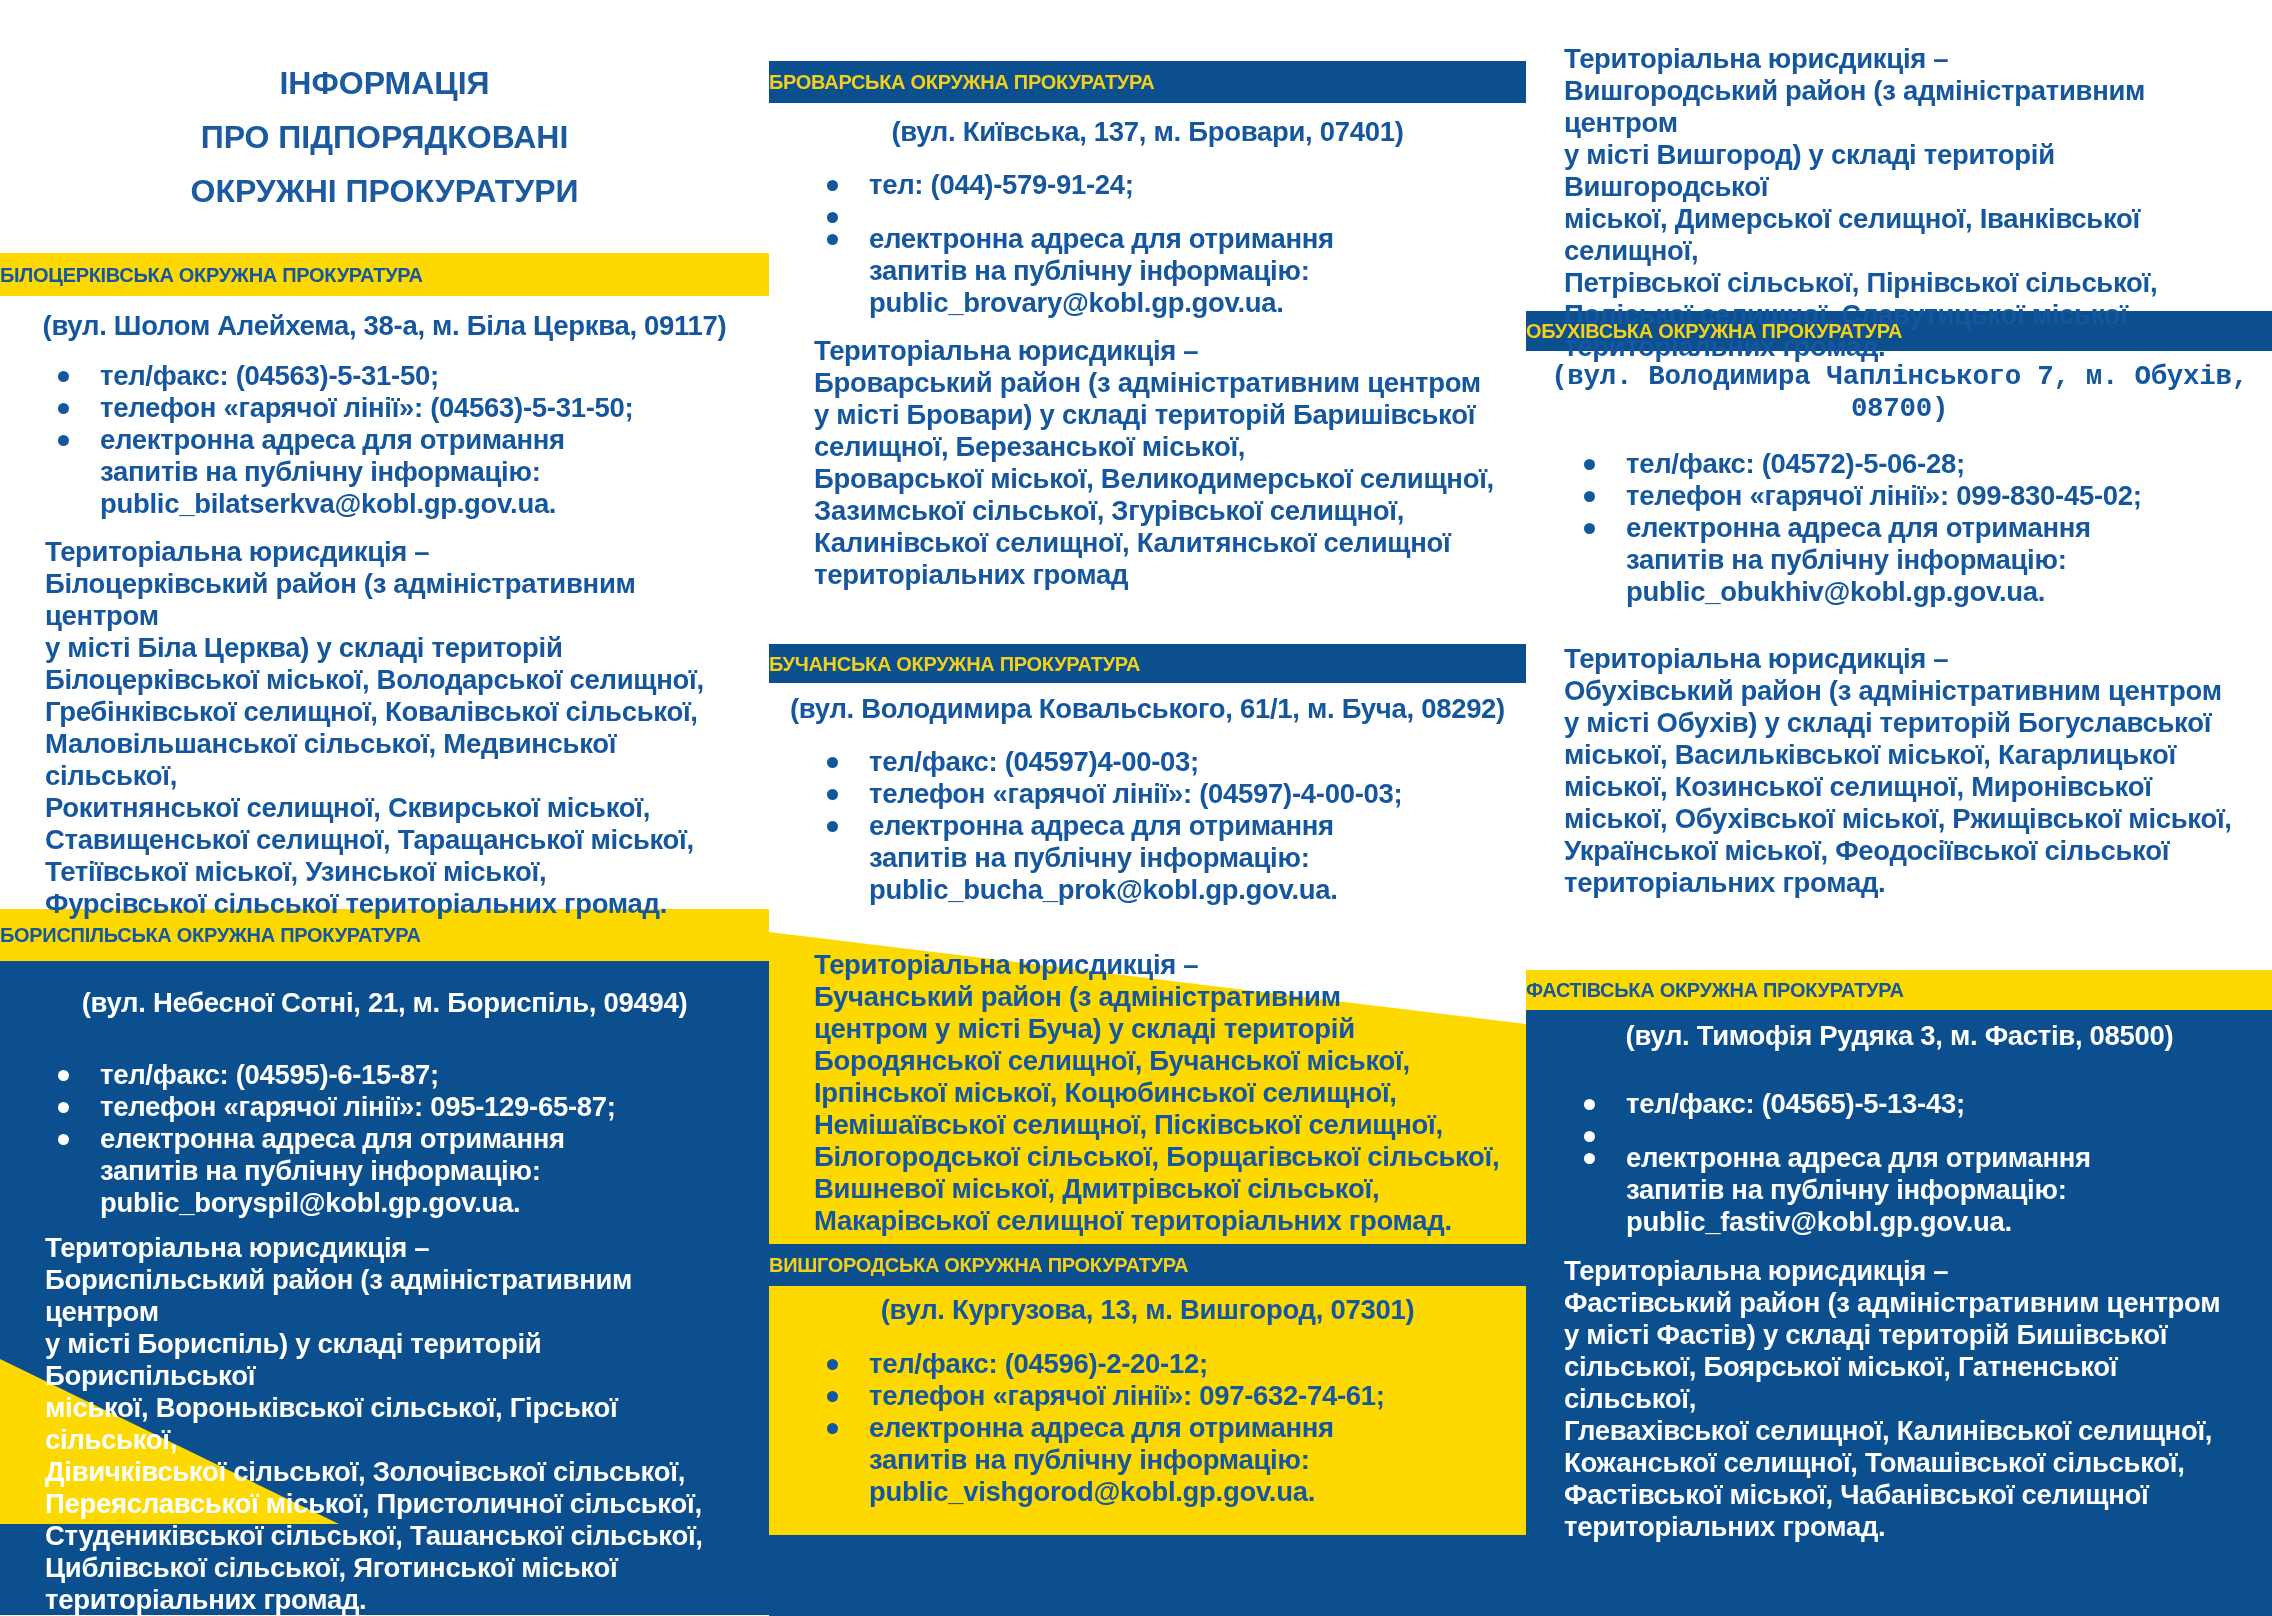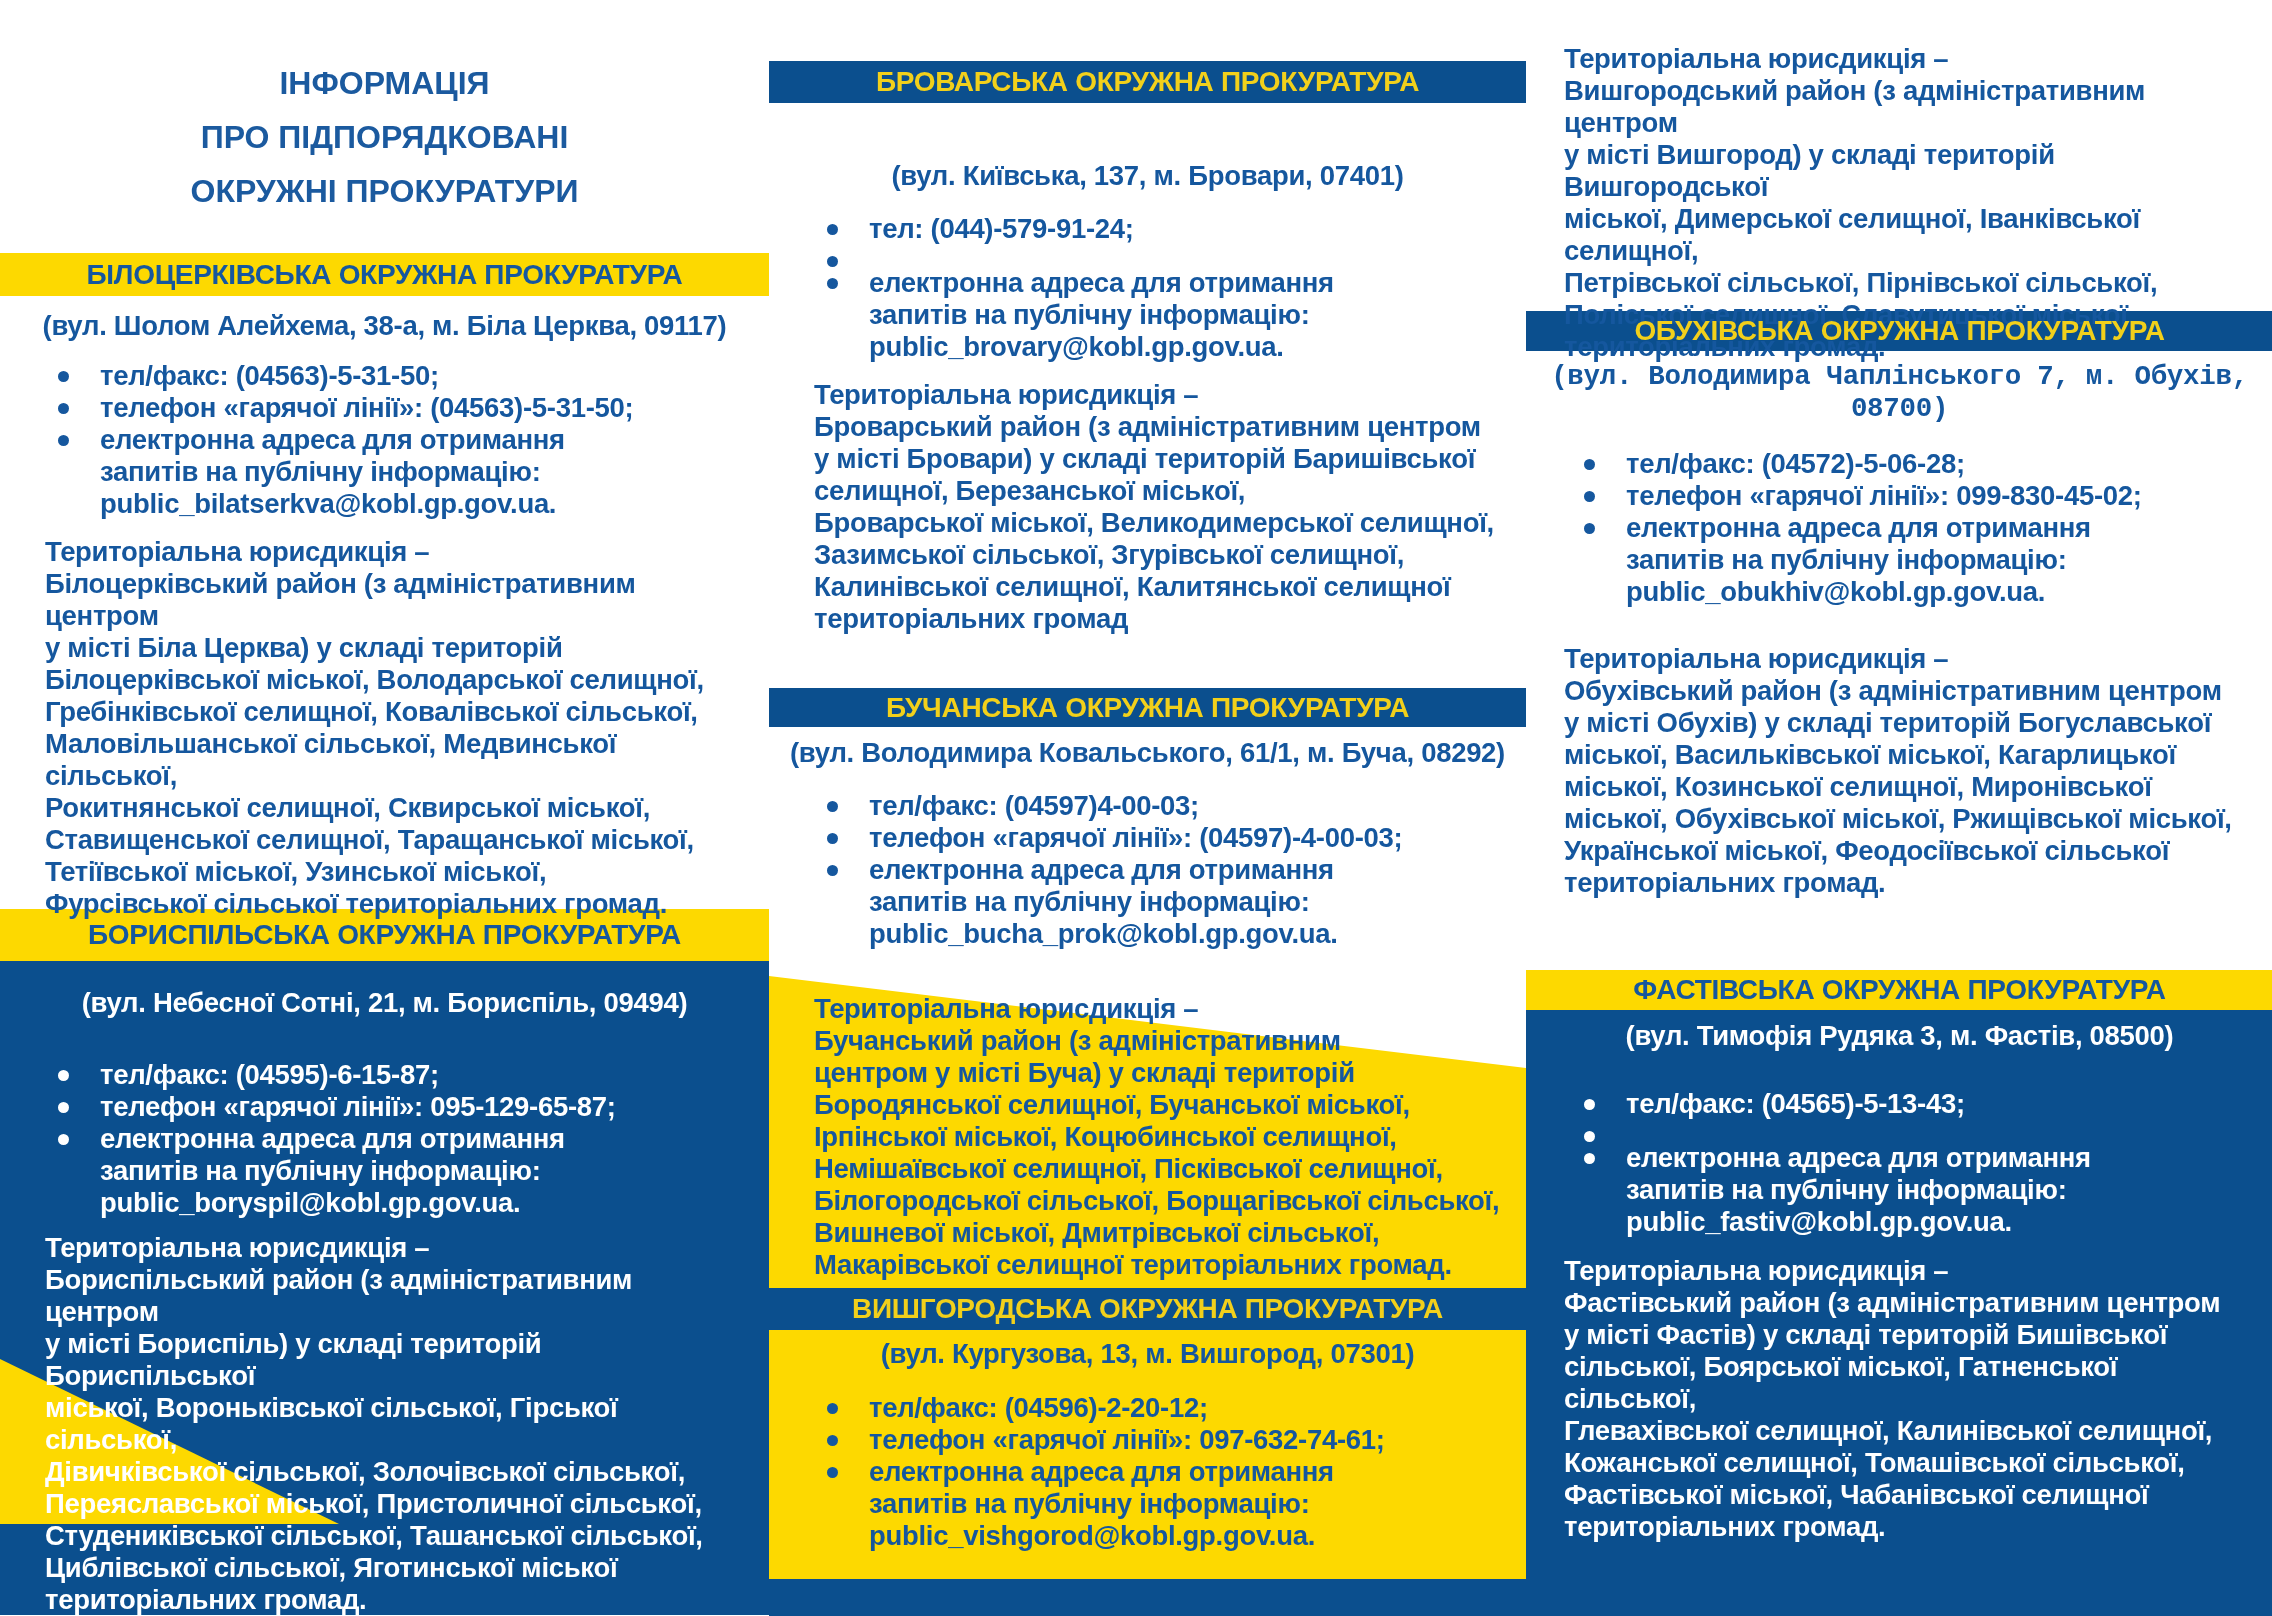--- a/index.html
+++ b/index.html
@@ -20,23 +20,23 @@
     line-height:32px;
     letter-spacing:-0.3px;
     overflow:hidden;
   }
   .col{position:absolute;top:0;height:1616px;}
   .col1{left:0;width:769px;}
   .col2{left:769px;width:757px;}
   .col3{left:1526px;width:747px;}
 
   .band{
-    display:flex;align-items:center;justify-content:center;
+    display:flex;align-items:center;
     text-align:center;
-    font-size:28px;
+    font-size:20px;
   }
   .band.yellow{background:var(--yellow);color:var(--blue-text);}
   .band.blue{background:var(--blue);color:var(--yellow-text);}
 
   .white-sec{background:#ffffff;color:var(--blue-text);}
   .blue-sec{background:var(--blue);color:#ffffff;position:relative;}
   .yellow-sec{background:var(--yellow);color:var(--blue-text);position:relative;}
 
   .title{
     padding-top:56px;
@@ -75,21 +75,21 @@
   .tri-yellow{
     position:absolute;left:0;top:398px;width:339px;height:165px;
     background:var(--yellow);
     clip-path:polygon(0 0,100% 100%,0 100%);
   }
   .c1-blue .content{position:relative;z-index:2;}
 
   
   .c2-top{height:61px;background:#fff;}
   .c2-band1{height:42px;}
-  .c2-white1{height:541px;margin-top:44px;}
+  .c2-white1{height:541px;}
   .c2-band2{height:39px;}
   .c2-white2{height:249px;}
   .c2-yellow1{height:312px;}
   .c2-band3{height:42px;}
   .c2-yellow2{height:249px;}
   .c2-bottom{height:82px;background:var(--blue);}
   .c2-white1 .addr{padding-top:12.8px;}
   .c2-white1 .bullets{margin-top:21px;}
   .c2-white1 .jur{margin-top:16.6px;}
   .c2-white2 .addr{padding-top:10.2px;}

